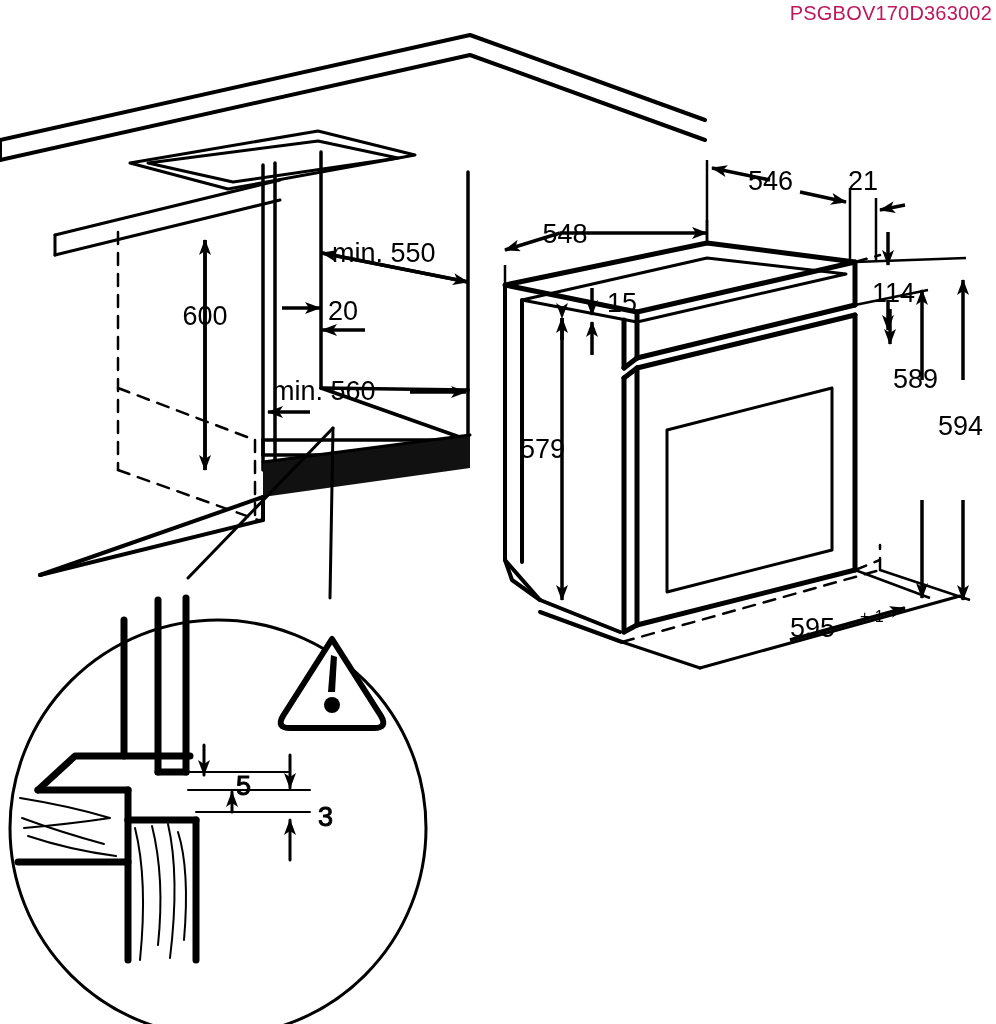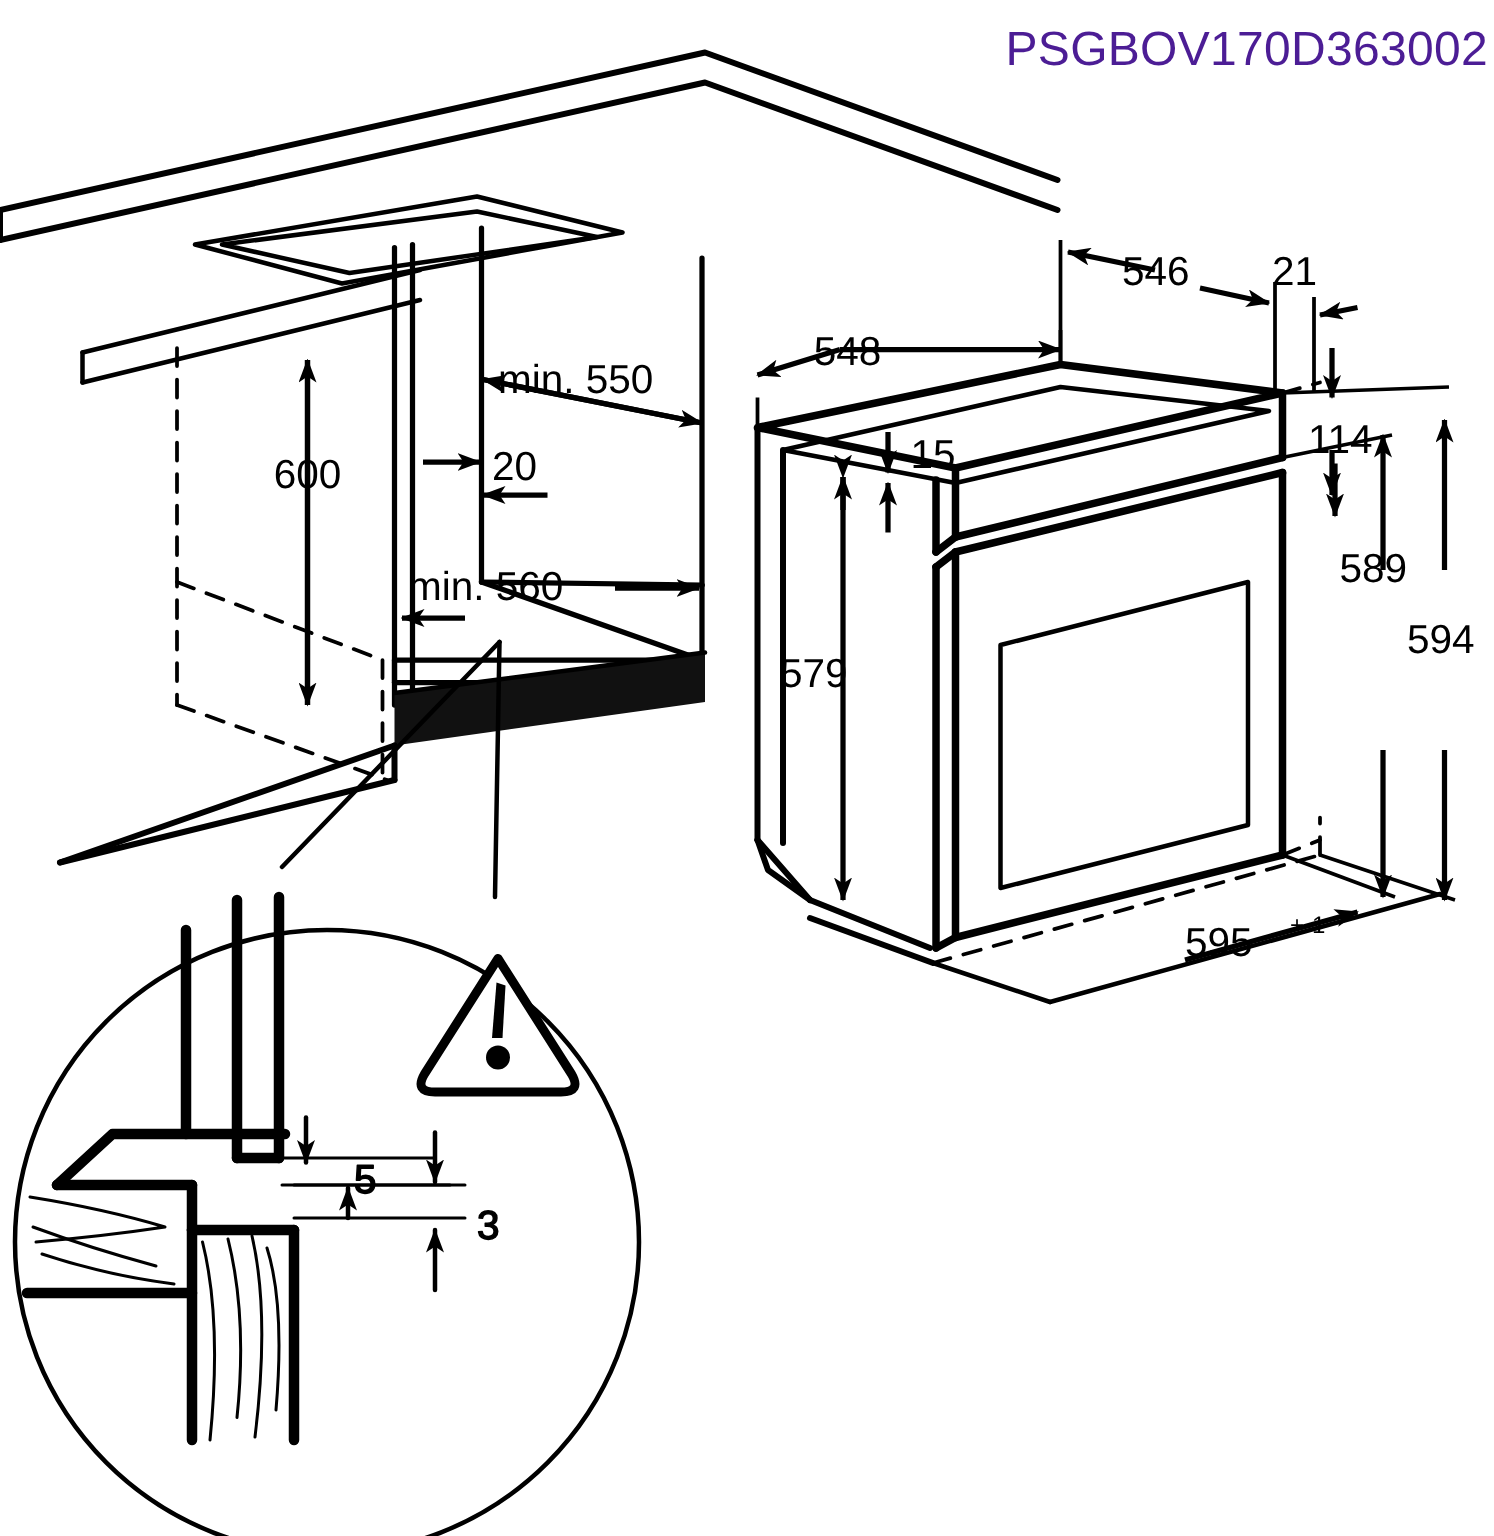--- a/index.html
+++ b/index.html
@@ -16,25 +16,25 @@
   }
   #drawing-root {
     position: absolute;
     left: 0; top: 0;
     width: 996px;
     height: 1024px;
   }
   .doc-code {
     position: absolute;
     right: 4px;
-    top: 14px;
+    top: 2px;
     font-family: "Liberation Sans", sans-serif;
-    font-size: 32px;
+    font-size: 20px;
     letter-spacing: 0.2px;
-    color: #4c1d95;
+    color: #be185d;
     white-space: nowrap;
   }
   svg { display: block; }
   text {
     font-family: "Liberation Sans", sans-serif;
     fill: #000000;
   }
   .dim-label { font-size: 27px; }
   .dim-sup { font-size: 16px; }
 </style>

